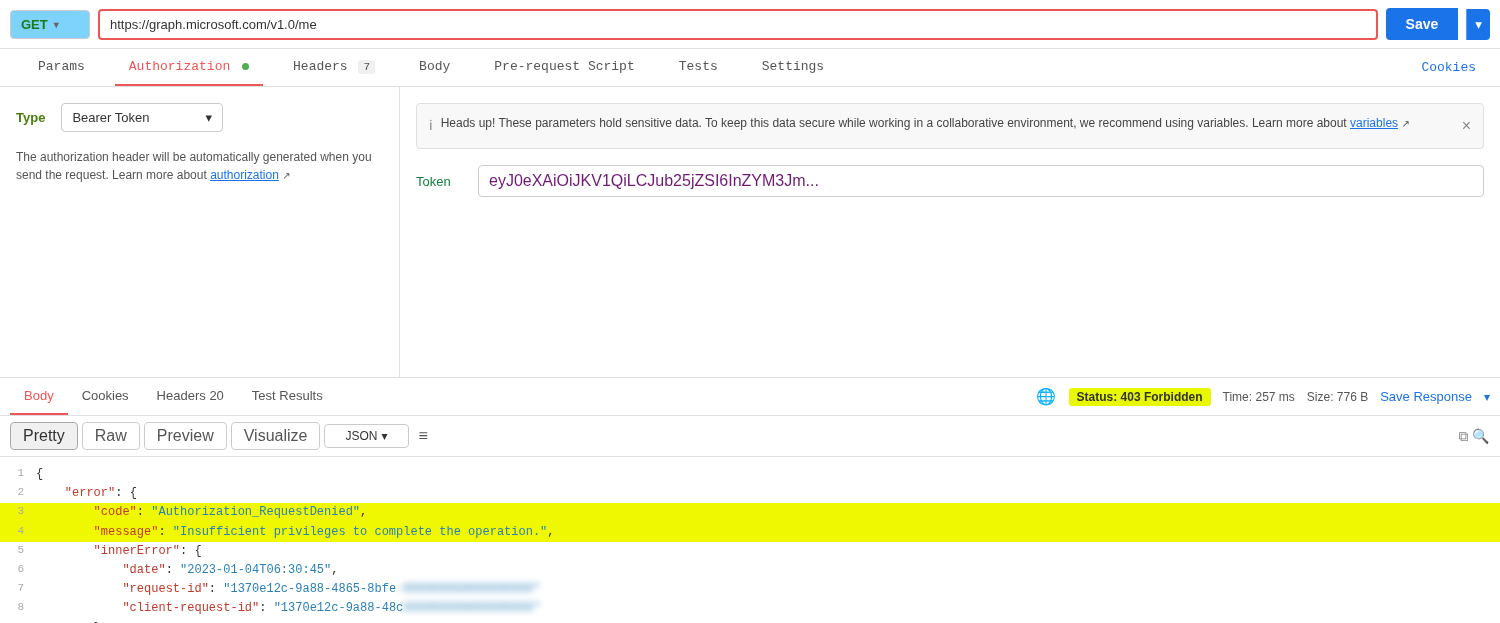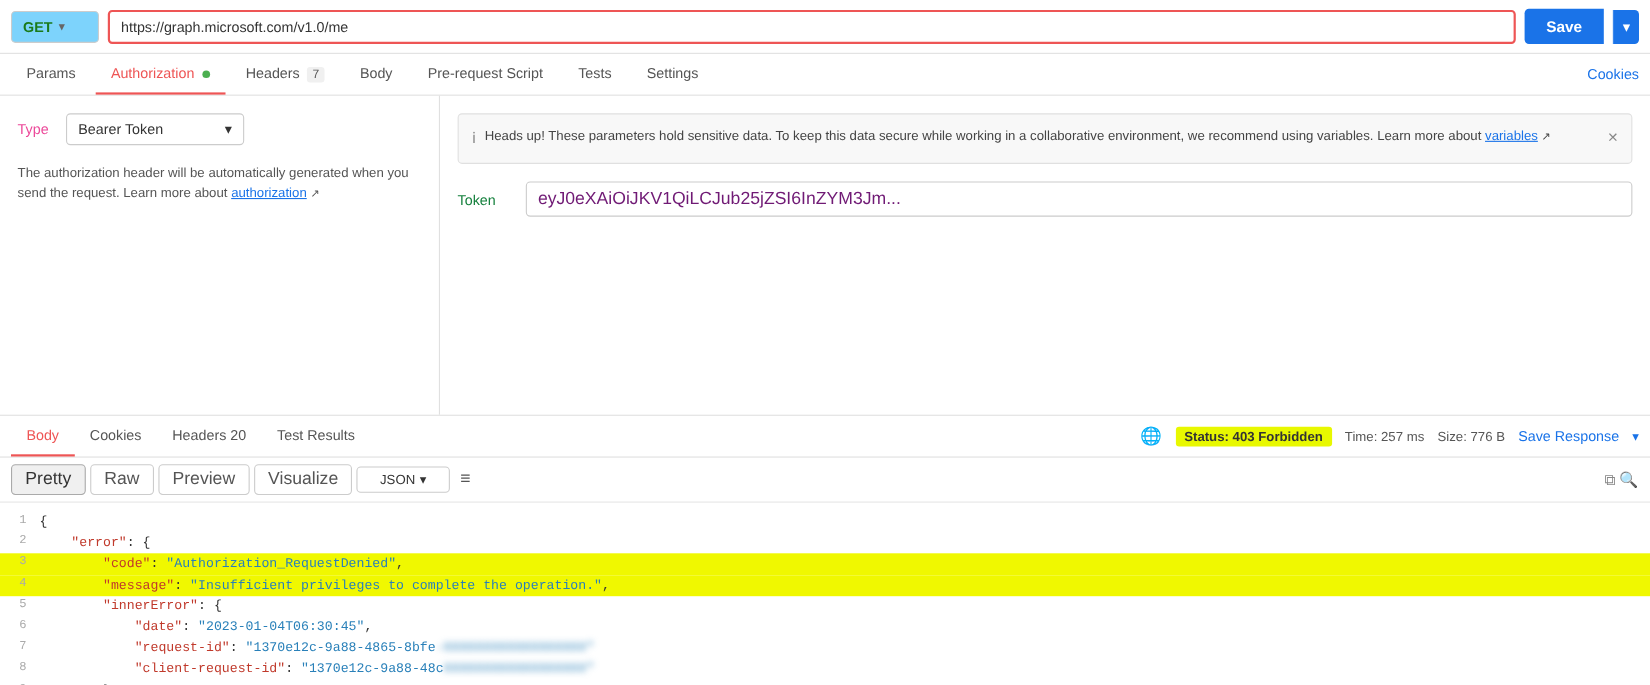--- a/index.html
+++ b/index.html
@@ -7,34 +7,34 @@
     
     
     .top-bar { display: flex; align-items: center; padding: 8px 10px; gap: 8px; border-bottom: 1px solid #e0e0e0; }
     .method-select { display: flex; align-items: center; border: 1px solid #ccc; border-radius: 4px; padding: 6px 10px; background: #7dd3fc; cursor: pointer; font-size: 13px; font-weight: 600; color: #1a7a1a; gap: 6px; min-width: 80px; }
     .method-select .chevron { font-size: 10px; color: #666; }
     .url-bar { flex: 1; border: 2px solid #e55; border-radius: 4px; padding: 6px 10px; font-size: 13px; color: #333; outline: none; }
     .send-btn { background: #1a73e8; color: #fff; border: none; border-radius: 4px 0 0 4px; padding: 8px 20px; font-size: 14px; font-weight: 600; cursor: pointer; }
     .send-chevron { background: #1a73e8; color: #fff; border: none; border-left: 1px solid rgba(255,255,255,0.3); border-radius: 0 4px 4px 0; padding: 8px 8px; cursor: pointer; }
 
     
-    .tabs { display: flex; align-items: center; padding: 0 10px; border-bottom: 1px solid #e0e0e0; gap: 4px; }
+    .tabs { display: flex; align-items: center; padding: 0 24px; border-bottom: 1px solid #e0e0e0; gap: 16px; font-family: Liberation Mono, monospace; }
     .tab { padding: 10px 14px; cursor: pointer; font-size: 13px; color: #555; border-bottom: 2px solid transparent; white-space: nowrap; }
     .tab.active { color: #e55; border-bottom: 2px solid #e55; font-weight: 500; }
     .tab .dot { display: inline-block; width: 7px; height: 7px; border-radius: 50%; background: #4caf50; margin-left: 4px; vertical-align: middle; }
     .tab .badge { background: #f0f0f0; border-radius: 3px; padding: 1px 5px; font-size: 11px; margin-left: 3px; color: #555; }
     .cookies-link { margin-left: auto; color: #1a73e8; font-size: 13px; cursor: pointer; }
 
     
     .main-content { display: flex; height: 290px; }
     .left-panel { width: 400px; padding: 16px; border-right: 1px solid #e0e0e0; }
     .right-panel { flex: 1; padding: 16px; position: relative; }
 
     .type-row { display: flex; align-items: center; gap: 16px; margin-bottom: 16px; }
-    .type-label { font-size: 13px; color: #ec4899; font-weight: 400; }
+    .type-label { font-size: 13px; color: #4d7c0f; font-weight: 700; }
     .type-select { display: flex; align-items: center; border: 1px solid #ccc; border-radius: 4px; padding: 6px 10px; background: #fff; cursor: pointer; font-size: 13px; gap: 56px; min-width: 160px; }
     .desc-text { font-size: 12px; color: #555; line-height: 1.5; margin-top: 8px; }
     .auth-link { color: #1a73e8; text-decoration: underline; cursor: pointer; }
 
     
     .info-banner { display: flex; align-items: flex-start; gap: 8px; background: #f8f8f8; border: 1px solid #e0e0e0; border-radius: 4px; padding: 10px 12px; margin-bottom: 16px; font-size: 12px; color: #444; line-height: 1.5; }
     .info-icon { color: #888; font-size: 14px; flex-shrink: 0; margin-top: 1px; }
     .close-x { margin-left: auto; cursor: pointer; color: #888; font-size: 16px; flex-shrink: 0; }
     .var-link { color: #1a73e8; text-decoration: underline; cursor: pointer; }
 

